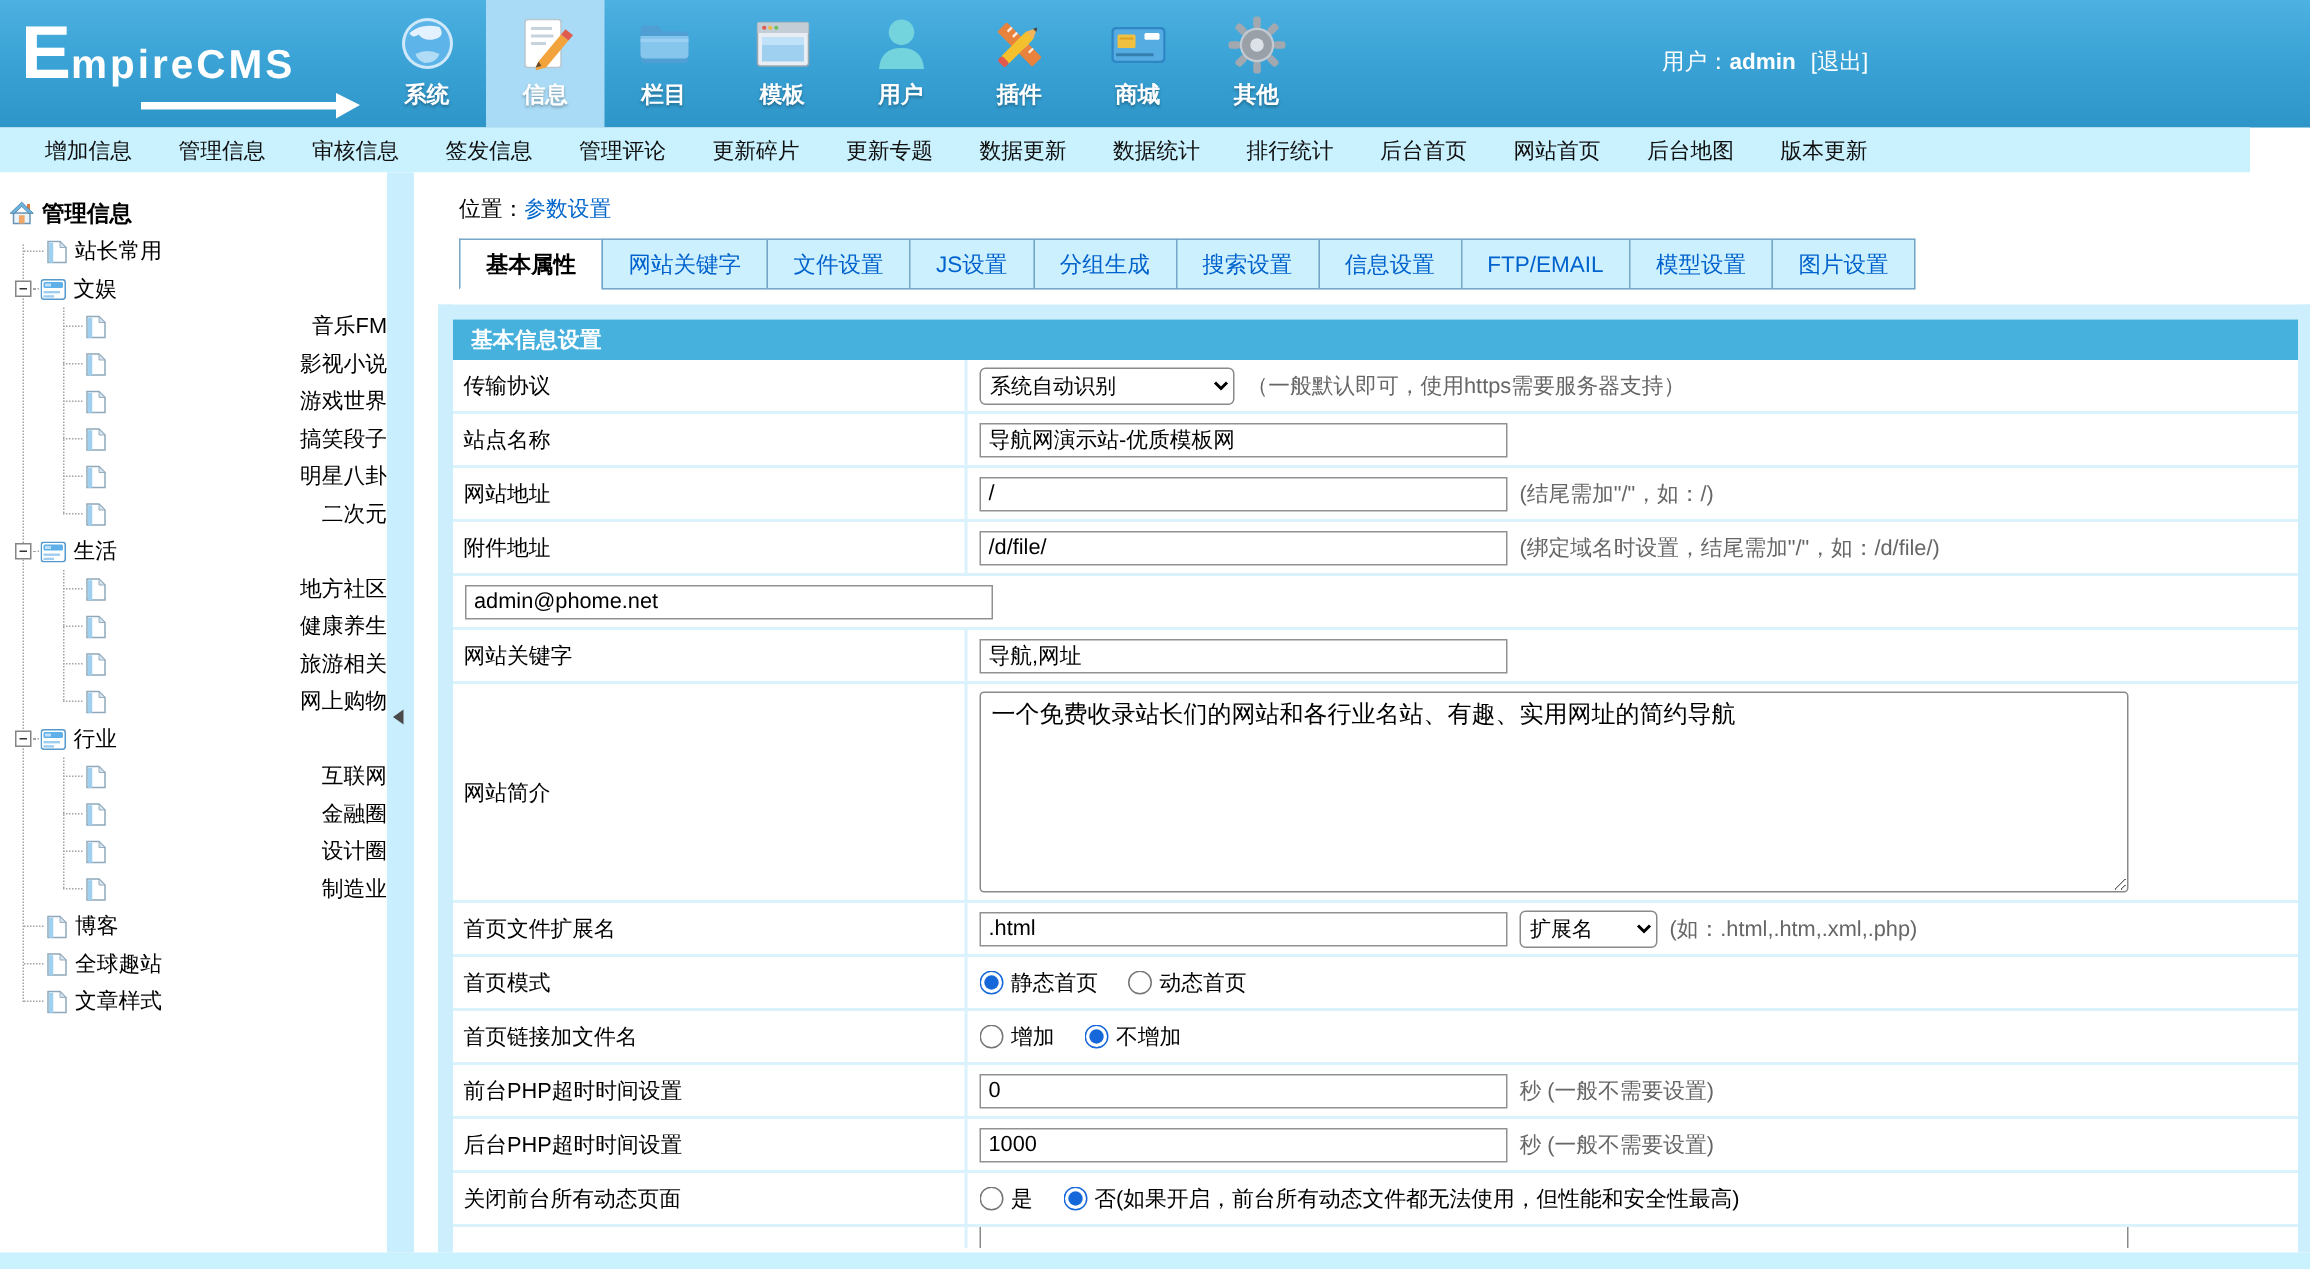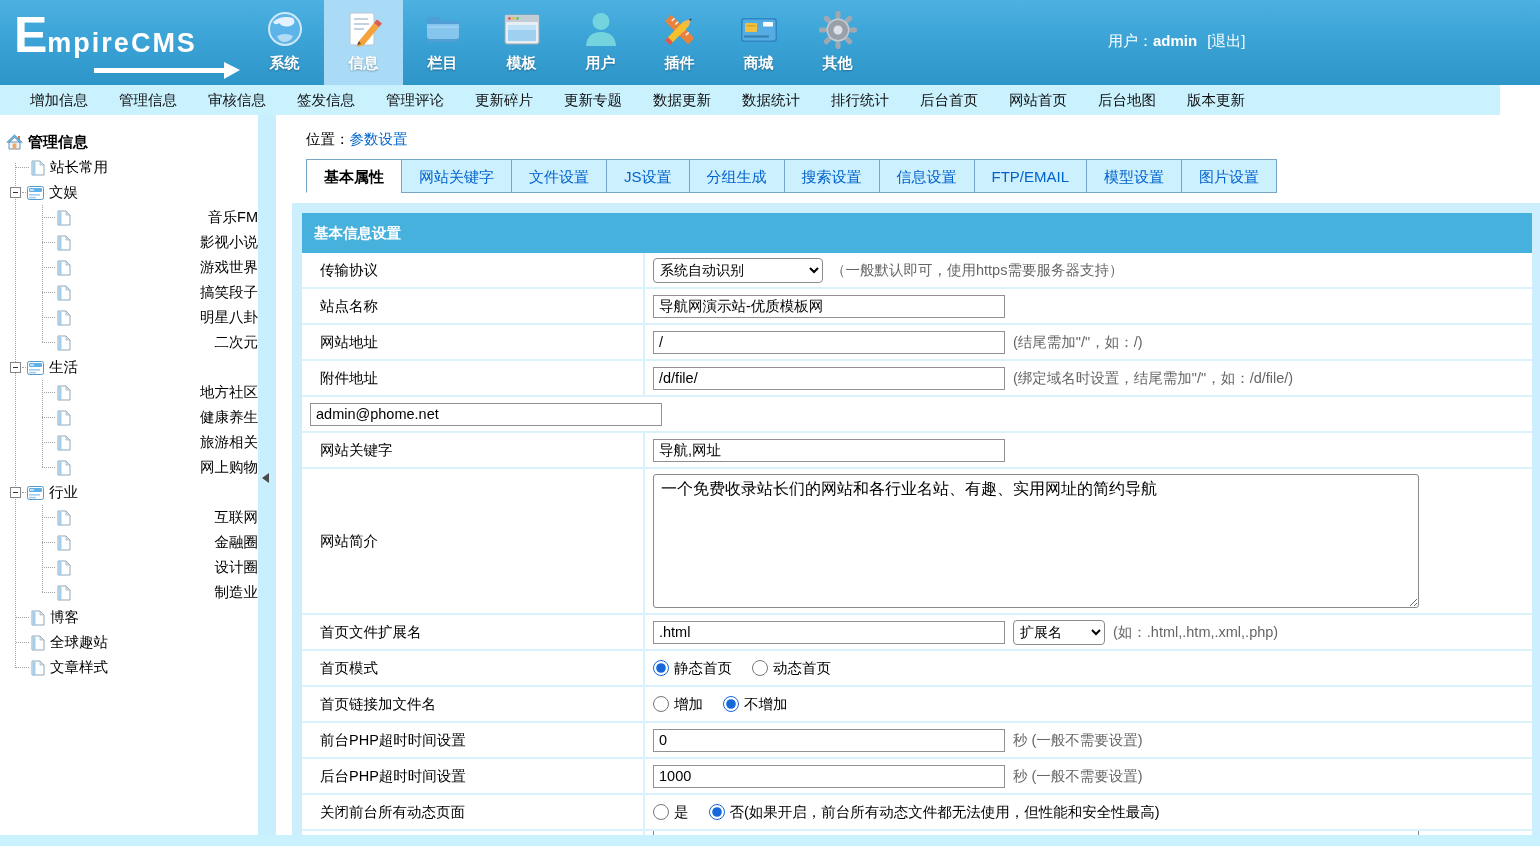--- a/index.html
+++ b/index.html
@@ -63,26 +63,26 @@
   .breadcrumb { position:absolute; left:30px; top:15px; font-size:14.5px; color:#000; }
   .breadcrumb .link { color:#0066cc; cursor:pointer; }
   .tabs { position:absolute; left:30px; top:44px; display:flex; }
   .tab { padding:0 17px; height:34px; line-height:33px; background:#cdf0fe; border:1px solid #76a7c8;
     margin-left:-1px; color:#0062cc; font-size:15px; cursor:pointer; white-space:nowrap; }
   .tab:first-child { margin-left:0; }
   .tab.active { background:#fff; color:#000; font-weight:bold; border-bottom-color:#fff; }
 
   .form-area { position:absolute; left:16px; top:88px; right:0; bottom:0;
     border-left:10px solid #cdeffd; border-top:10px solid #cdeffd; border-right:8px solid #cdeffd; }
-  .section-header { height:40px; background:#47b1de; color:#fff; font-weight:bold; font-size:14.5px;
+  .section-header { height:27px; background:#47b1de; color:#fff; font-weight:bold; font-size:14.5px;
     display:flex; align-items:center; padding-left:12px; }
   .f-row { display:flex; height:36px; border-bottom:2px solid #d9f2fc; }
   .f-row.tall { height:146px; }
   .f-row.partial { height:14px; border-bottom:none; overflow:hidden; }
-  .f-label { width:343px; flex:none; display:flex; align-items:center; padding-left:18px;
+  .f-label { width:343px; flex:none; display:flex; align-items:center; padding-left:7px;
     font-size:14.5px; color:#000; border-right:2px solid #d9f2fc; }
   .f-value { flex:1; display:flex; align-items:center; padding-left:8px; gap:8px; font-size:14.5px; }
   .hint { color:#666; white-space:nowrap; }
   .txt { width:352px; height:23px; border:1px solid #919191; padding:0 5px; font-size:14.5px;
     font-family:inherit; color:#000; background:#fff; }
   .sel { height:25px; border:1px solid #8a8a8a; border-radius:4px; background:#fff; font-size:14px;
     padding:0 2px; font-family:inherit; }
   .sel-protocol { width:170px; }
   .sel-ext { width:92px; }
   .ta { width:766px; height:134px; border:1px solid #8a8a8a; border-radius:3px; font-size:16px;

